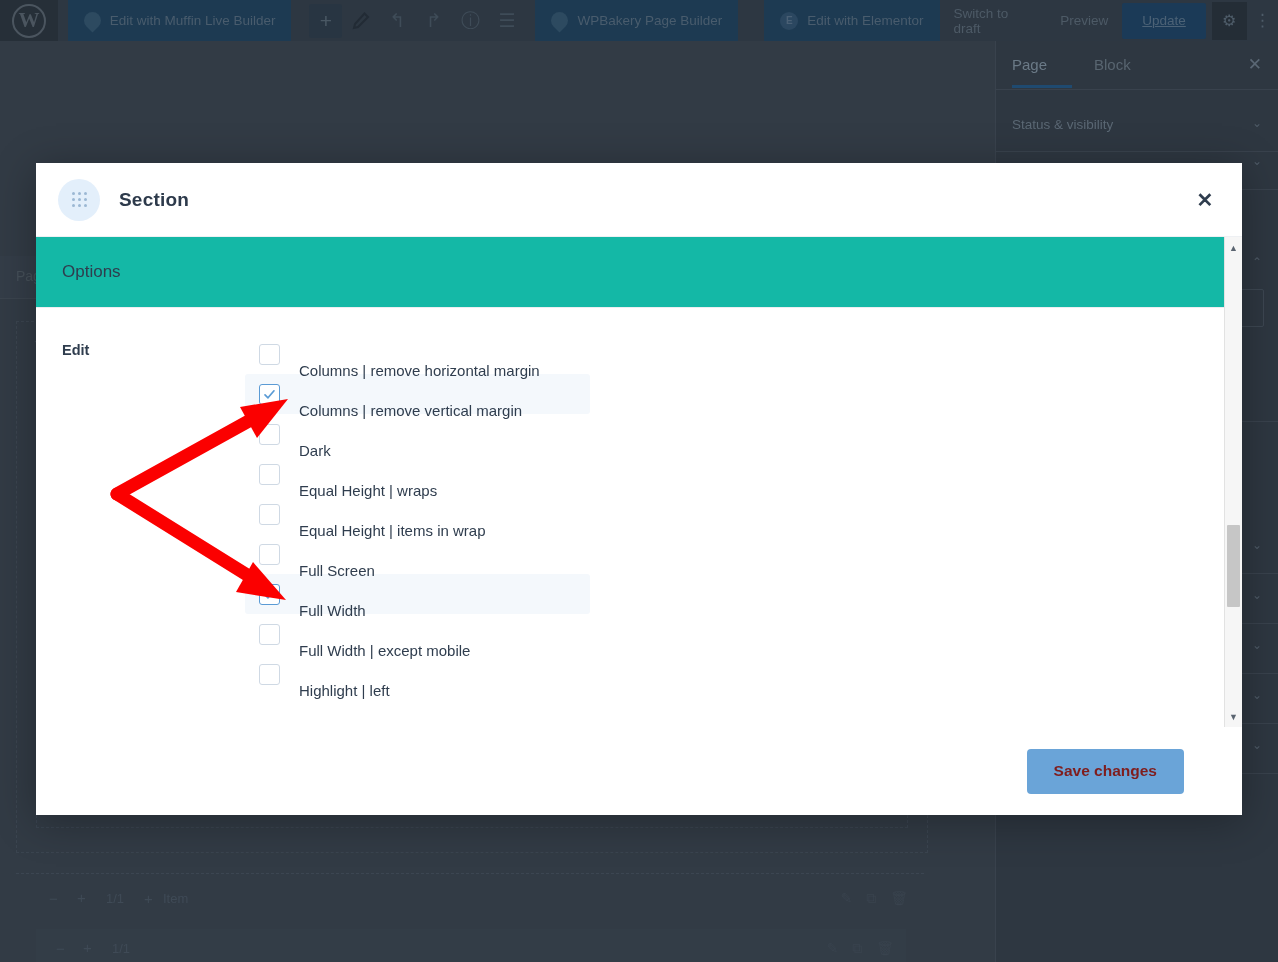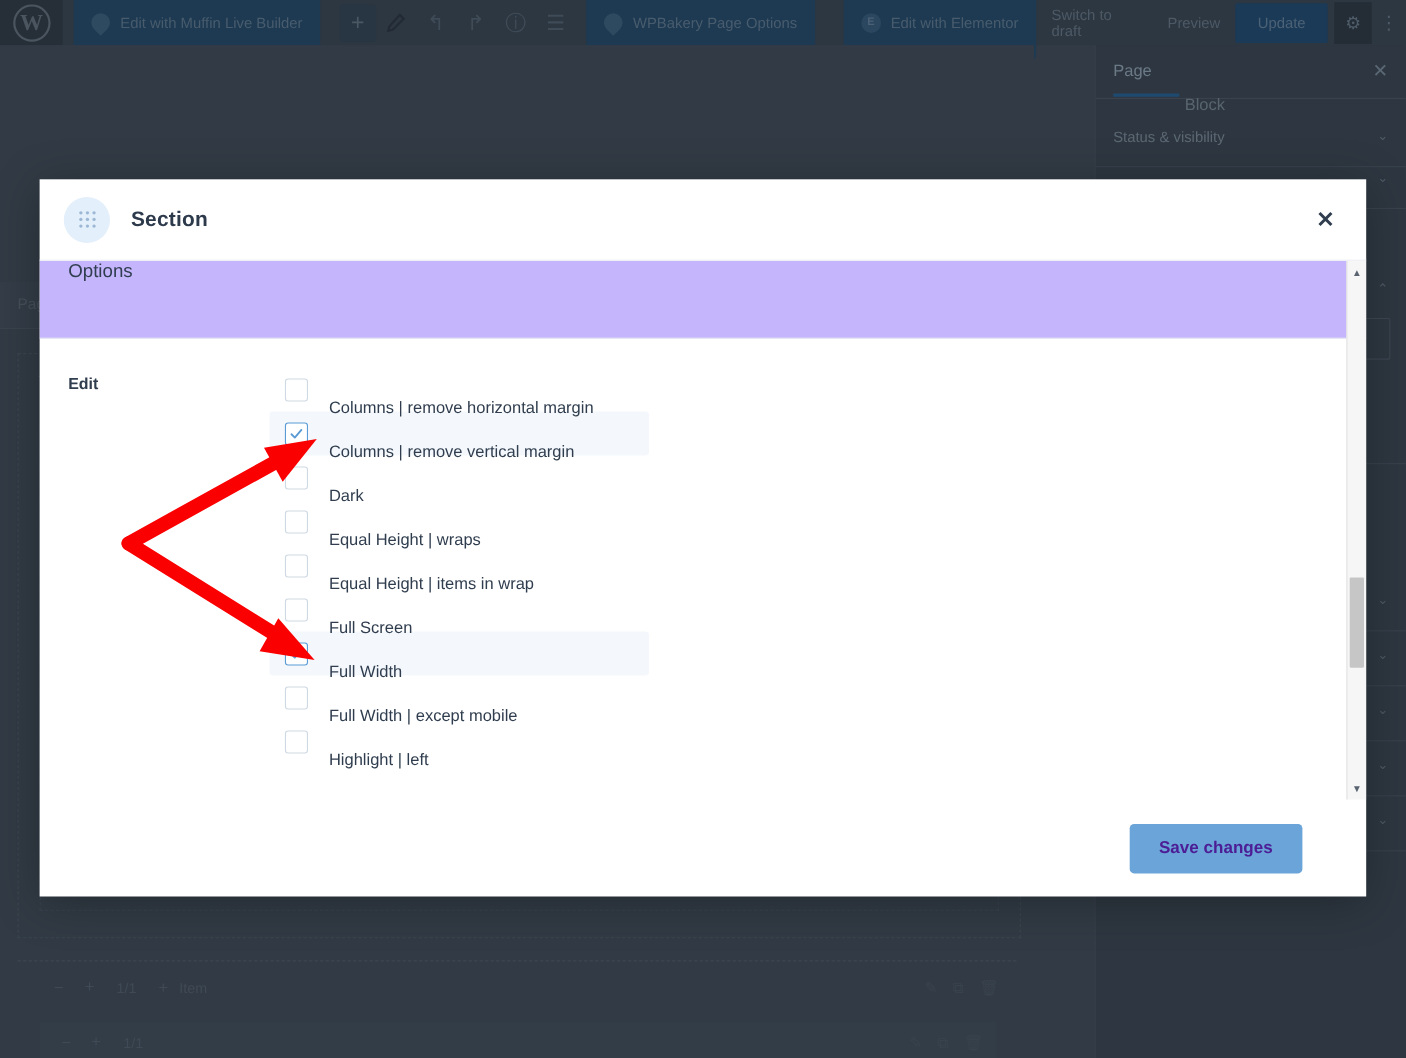--- a/index.html
+++ b/index.html
@@ -35,21 +35,21 @@
   }
   .tb-btn .el-ico{
     width:18px;height:18px;border-radius:50%;background:#2b4760;display:inline-flex;align-items:center;justify-content:center;
     color:#4a6075;font-size:10px;font-weight:bold;
   }
   .tb-ico{width:38px;height:36px;display:flex;align-items:center;justify-content:center;color:#3f4c58;font-size:19px;}
   .tb-plus{width:34px;height:34px;background:#283542;border-radius:3px;display:flex;align-items:center;justify-content:center;color:#4a5864;font-size:21px;margin-left:18px;}
   .tb-right{margin-left:auto;display:flex;align-items:center;height:41px;}
   .tb-text{color:#4d5a66;font-size:13.5px;padding:0 14px;}
   .tb-update{
-    height:36px;background:#1b3a57;color:#4c6276;font-size:13.5px;display:flex;align-items:center;padding:0 20px;border-radius:2px;
+    height:36px;background:#1b3a57;color:#4c6276;font-size:13.5px;display:flex;align-items:center;padding:0 20px;border-radius:2px;text-decoration:underline;
   }
   .tb-gear{width:38px;height:38px;background:#242d36;display:flex;align-items:center;justify-content:center;margin-left:6px;color:#4e5c69;font-size:16px;}
   .tb-dots{width:34px;height:38px;display:flex;align-items:center;justify-content:center;color:#4e5c69;font-size:17px;letter-spacing:0;}
 
   .post-title{
     position:absolute;left:82px;top:108px;font-size:31px;font-weight:bold;color:#222b35;letter-spacing:-0.3px;
   }
 
   
   .builder-left{
@@ -98,21 +98,21 @@
   .grip .dots i{width:3px;height:3px;background:#9cb8d4;border-radius:50%;display:block;}
   .modal-title{margin-left:19px;font-size:19px;font-weight:bold;color:#2d3a4b;letter-spacing:.2px;}
   .modal-close{
     position:absolute;right:22px;top:50%;transform:translateY(-50%);
     width:30px;height:30px;display:flex;align-items:center;justify-content:center;
     color:#2f3d4e;font-size:20px;font-weight:bold;cursor:pointer;
   }
 
   .modal-body{position:relative;flex:1 1 auto;overflow:hidden;}
   .opt-bar{
-    height:70px;background:#c4b5fd;border-bottom:1px solid #eceef1;display:flex;
+    height:70px;background:#14b8a6;border-bottom:1px solid #eceef1;display:flex;align-items:center;
   }
   .opt-bar .t{margin-left:26px;font-size:17px;color:#2f3d4e;}
 
   .fields{padding-top:26px;display:flex;}
   .field-label{width:209px;flex:0 0 209px;padding-left:26px;box-sizing:border-box;font-size:14.5px;color:#2f3d4e;padding-top:8px;font-weight:bold;}
   .choices{flex:1 1 auto;}
   .choice{
     display:flex;align-items:center;height:40px;width:345px;padding-left:14px;box-sizing:border-box;border-radius:3px;
     cursor:pointer;
   }
@@ -132,21 +132,21 @@
   }
   .mscroll .arr{position:absolute;left:0;width:17px;height:17px;display:flex;align-items:center;justify-content:center;color:#5a6470;font-size:9px;}
   .mscroll .arr.up{top:2px;}
   .mscroll .arr.down{bottom:2px;}
   .mscroll .thumb{position:absolute;left:2px;width:13px;top:288px;height:82px;background:#c6c6c6;border-radius:1px;}
 
   .modal-foot{
     height:88px;flex:0 0 auto;display:flex;align-items:center;justify-content:flex-end;padding-right:58px;box-sizing:border-box;
   }
   .save-btn{
-    background:#6aa4d8;color:#4c1d95;font-size:15.5px;font-weight:bold;border:none;border-radius:4px;
+    background:#6aa4d8;color:#7f1d1d;font-size:15.5px;font-weight:bold;border:none;border-radius:4px;
     height:45px;padding:0 27px;cursor:pointer;font-family:"Liberation Sans",sans-serif;
   }
 
   
   .anno{position:absolute;left:0;top:0;width:1278px;height:962px;pointer-events:none;}
 </style>
 </head>
 <body>
 
 <div class="screen">
@@ -169,21 +169,21 @@
           <path d="M12.5 1.5 L16 5 L6 15 L2 16 L3 12 Z" fill="none" stroke="#222b35" stroke-width="2"></path>
         </svg>
       </div>
       <div class="tb-ico">↰</div>
       <div class="tb-ico">↱</div>
       <div class="tb-ico">ⓘ</div>
       <div class="tb-ico">☰</div>
 
       <div class="tb-btn">
         <span class="leaf"></span>
-        <span>WPBakery Page Options</span>
+        <span>WPBakery Page Builder</span>
       </div>
 
       <div class="tb-btn" style="margin-left:26px;">
         <span class="el-ico">E</span>
         <span>Edit with Elementor</span>
       </div>
 
       <div class="tb-right">
         <div class="tb-text">Switch to draft</div>
         <div class="tb-text">Preview</div>
@@ -229,21 +229,21 @@
           <span>⧉</span>
           <span>🗑</span>
         </span>
       </div>
 
     </div>
 
     <div class="gb-side">
       <div class="gb-tabs">
         <span class="gb-tab active" style="left:16px;">Page</span>
-        <span class="gb-tab" style="left:81px;margin-top:31px;">Block</span>
+        <span class="gb-tab" style="left:98px;">Block</span>
         <span class="gb-tab-underline"></span>
         <span class="gb-close">✕</span>
       </div>
 
       <div class="gb-panel" style="top:60px;">
         <span class="lbl">Status &amp; visibility</span>
         <span class="chev">⌄</span>
       </div>
       <div class="gb-panel" style="top:98px;">
         <span class="chev">⌄</span>

